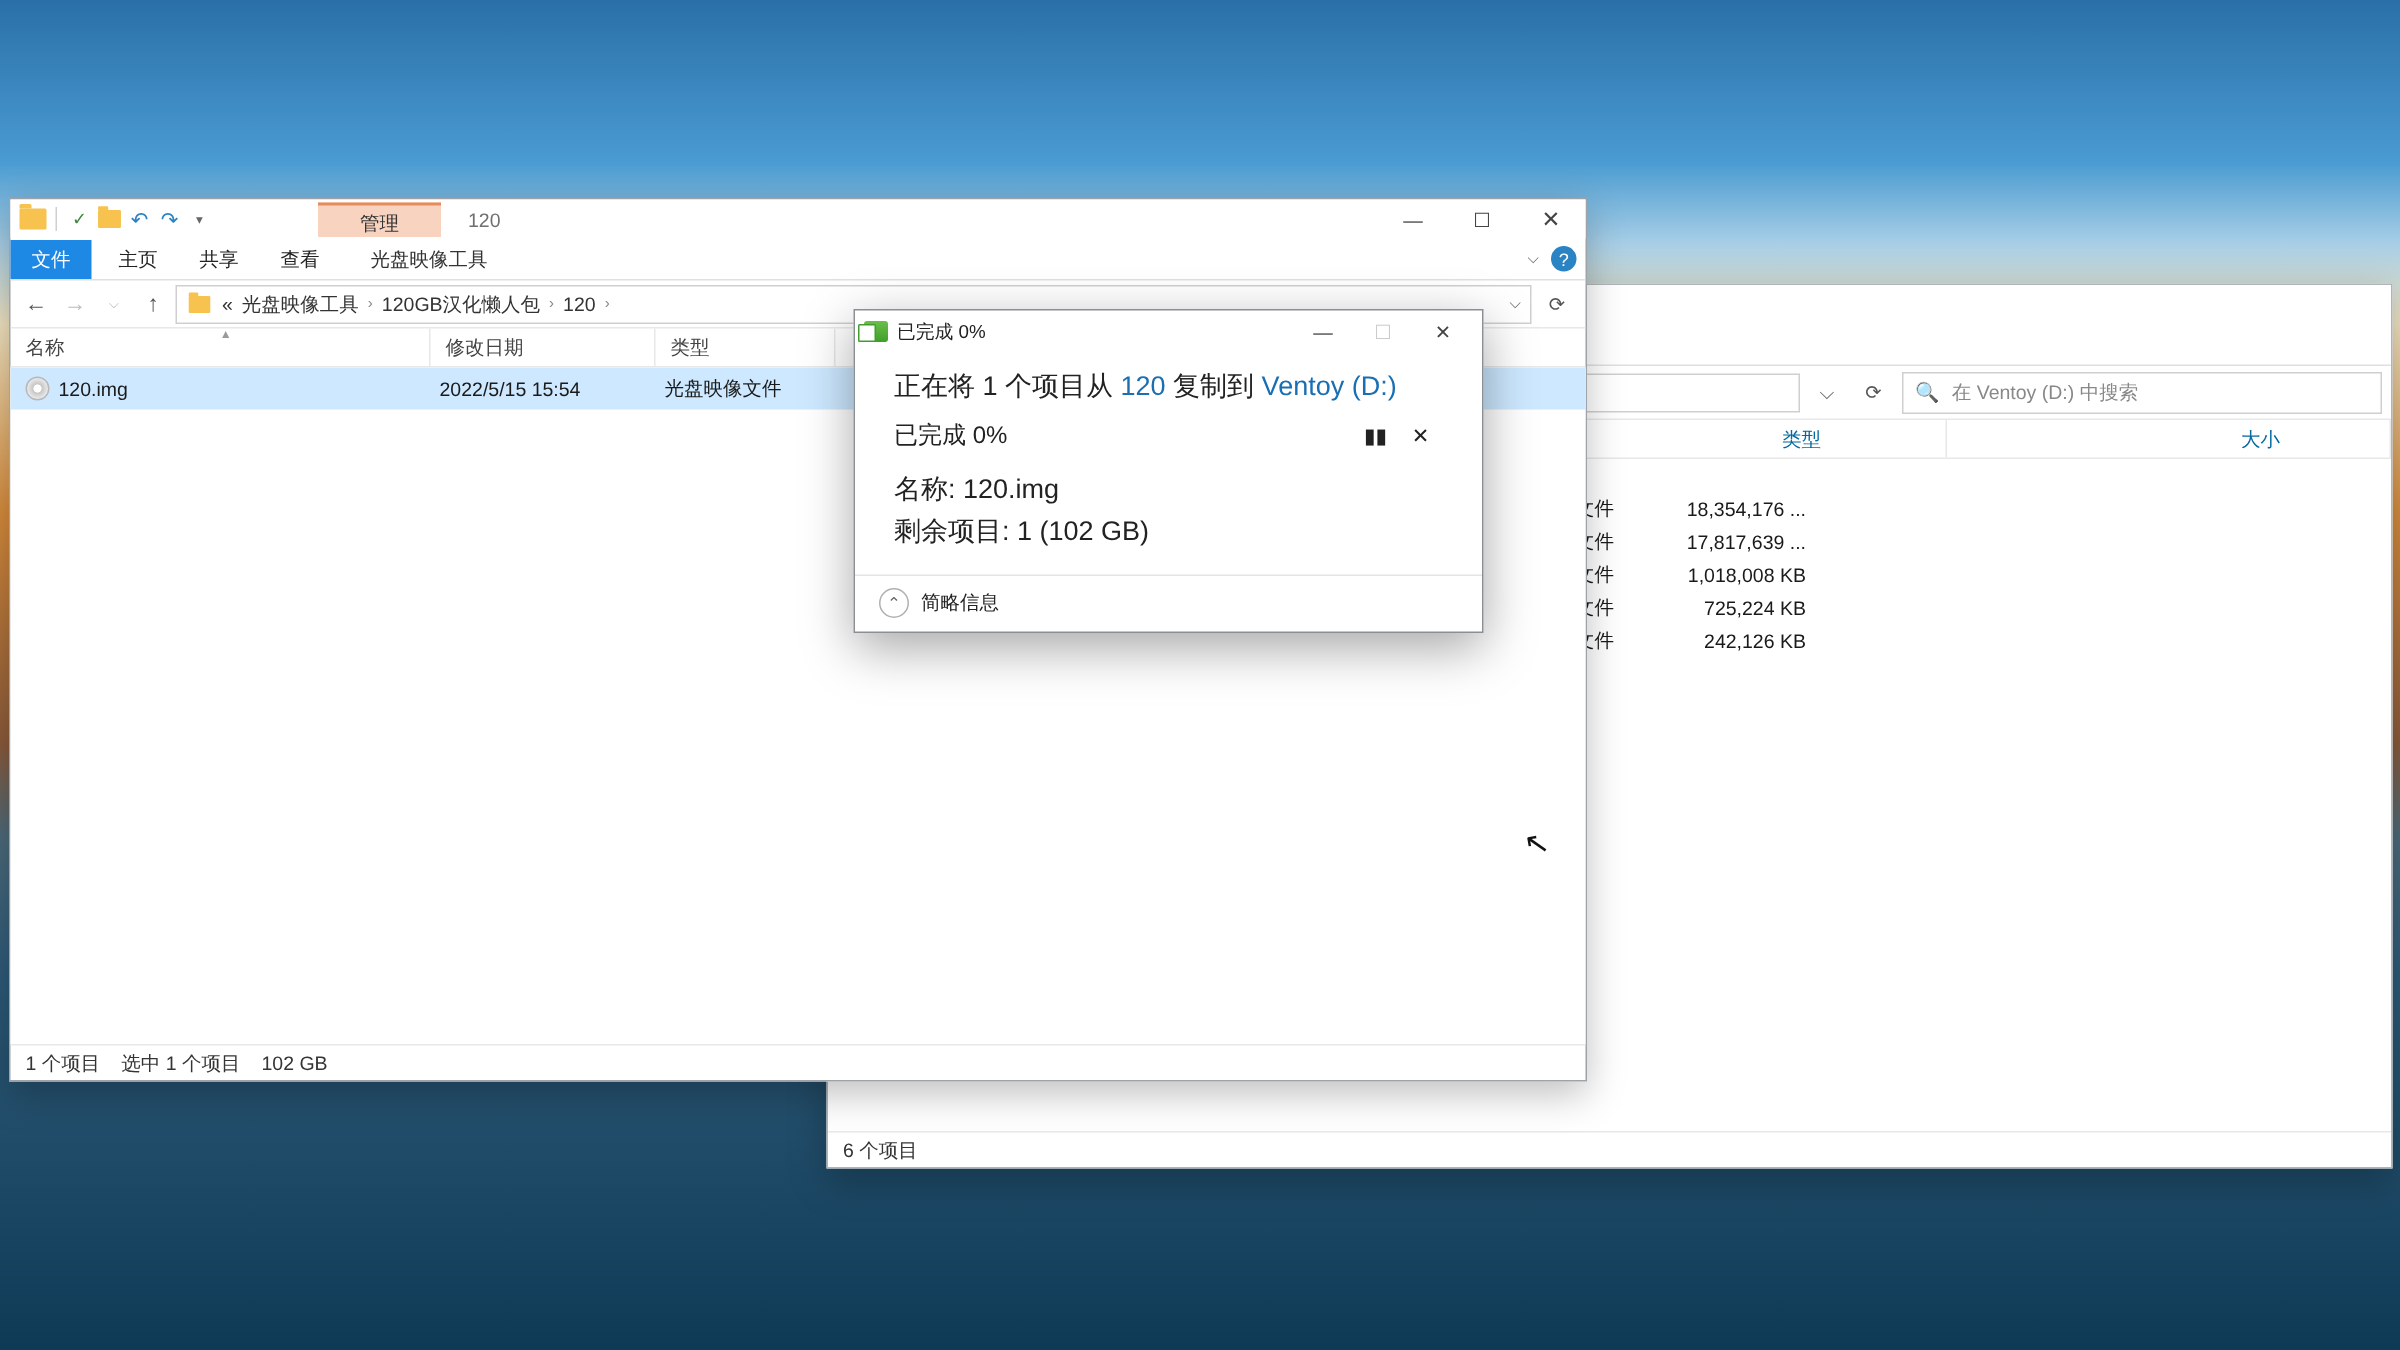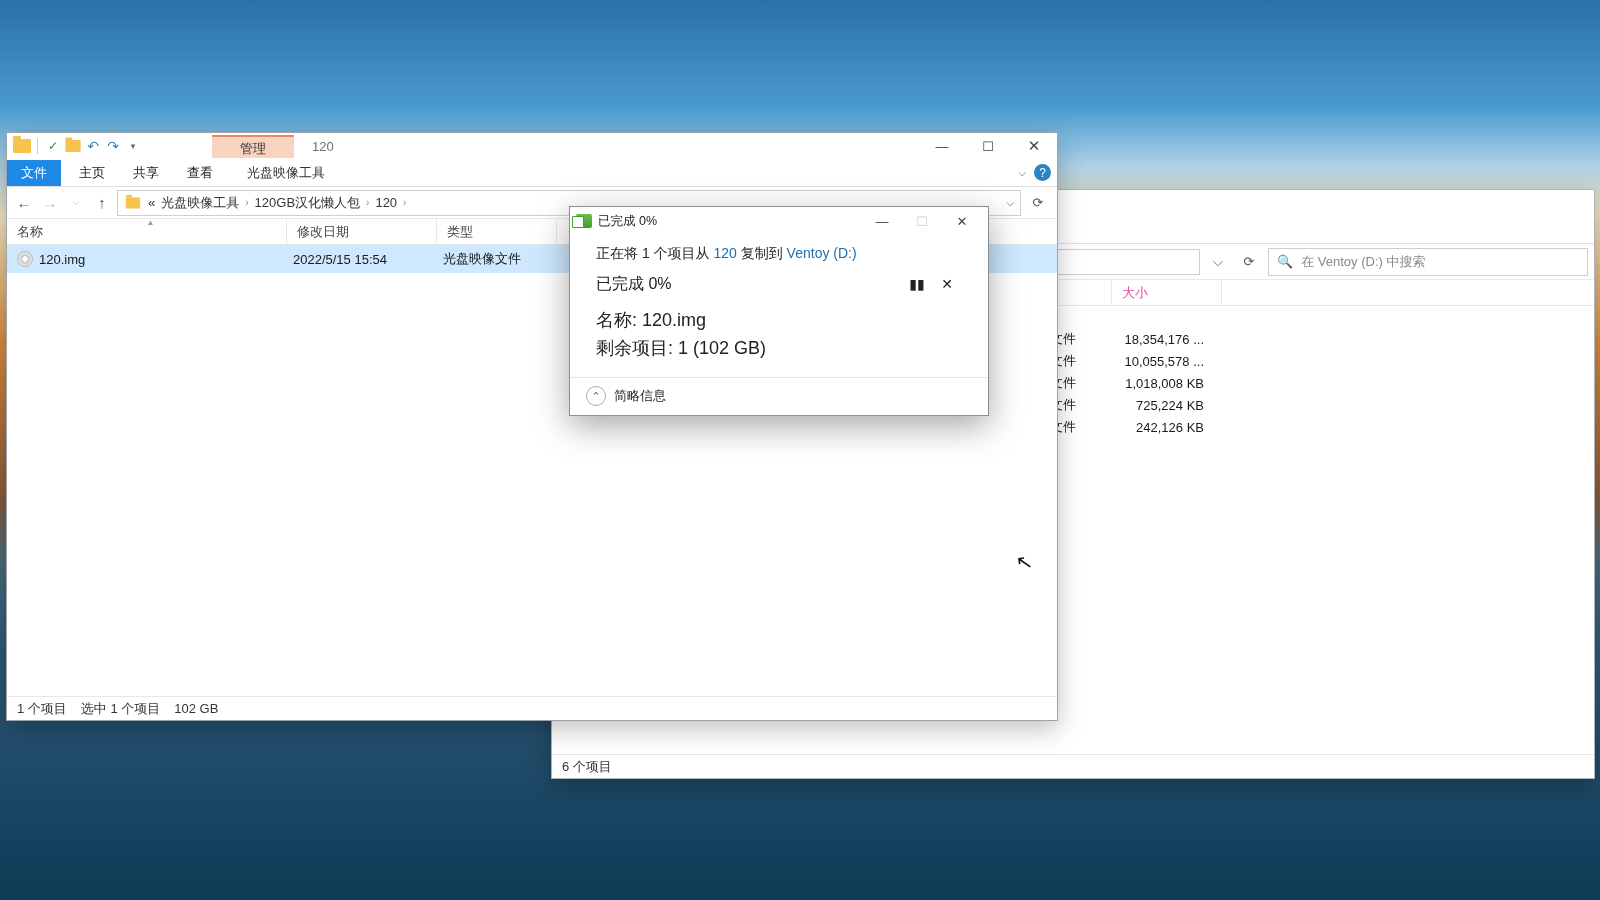--- a/index.html
+++ b/index.html
@@ -67,39 +67,39 @@
   #winB { left: 551px; top: 189px; width: 1044px; height: 590px; border-color:#b0b4b8; }
   #winB .title-row { height:26px; display:flex; align-items:center; }
   #winB .ribbon-context2 { background:#cdeab0; border-top:2px solid #80c050; padding:3px 28px 0; font-size:13px; color:#333; }
   #winB .title-text { flex:1; padding-left:18px; color:#888; font-size:13px; }
   #winB .ribbon-tabs { height:28px; display:flex; align-items:center; border-bottom:1px solid #e0e0e0; }
   .r-tab.file2 { background:#1e88e5; color:#fff; padding:4px 14px; }
   #winB .nav-row { height:36px; border-bottom:1px solid #e8e8e8; display:flex; align-items:center; padding:0 6px; gap:6px; }
   #winB .addr-bar { min-width:0; }
   .addr-dd { width:24px; text-align:center; color:#666; }
   .search-box { width:320px; height:28px; border:1px solid #cfcfcf; display:flex; align-items:center; padding:0 8px; color:#888; font-size:13px; gap:8px; }
-  #winB .col-headers { height:26px; display:flex; align-items:center; border-bottom:1px solid #e8e8e8; color:#ec4899; font-size:13px; }
+  #winB .col-headers { height:26px; display:flex; align-items:center; border-bottom:1px solid #e8e8e8; color:#0369a1; font-size:13px;justify-content:space-between; }
   #winB .col-headers > div { border-right:1px solid #e8e8e8; padding:0 10px; height:100%; display:flex; align-items:center; }
   #winB .file-area { flex:1; background:#fff; }
   .b-row { height:22px; display:flex; align-items:center; font-size:13px; }
   .b-row .type { width:120px; padding-left:6px; }
   .b-row .size { width:110px; text-align:right; padding-right:18px; }
   #winB .status-bar { height:24px; border-top:1px solid #e8e8e8; display:flex; align-items:center; padding:0 10px; font-size:13px; color:#343434; }
 
   
   #dlg { position:absolute; left:569px; top:206px; width:420px; background:#fff; border:1px solid #8a8f94; box-shadow:0 10px 32px rgba(0,0,0,.35); font-size:13px; color:#222; }
   #dlg .dlg-title { height:28px; display:flex; align-items:center; padding:0 6px; }
   .copy-ico { width:16px; height:14px; background:linear-gradient(#6bbf4a,#3f9f2a); border-radius:2px; margin-right:6px; position:relative; }
   .copy-ico::before { content:""; position:absolute; left:-4px; top:2px; width:10px; height:10px; background:#fff; border:1px solid #3f9f2a; border-radius:1px; }
   #dlg .dlg-title .t-text { font-size:12.5px; }
   #dlg .dlg-ctrl { margin-left:auto; display:flex; }
   #dlg .dlg-ctrl > div { width:40px; height:28px; display:flex; align-items:center; justify-content:center; color:#444; }
   #dlg .dlg-ctrl .dim { color:#ccc; }
   #dlg .body { padding:10px 26px 14px; }
-  #dlg .line1 { font-size:14px; margin-bottom:6px; }
+  #dlg .line1 { font-size:18px; margin-bottom:6px; }
   #dlg .line1 .link { color:#1a6fb3; }
   #dlg .row-prog { display:flex; align-items:center; margin-bottom:8px; }
   #dlg .row-prog .big { font-size:16px; }
   #dlg .row-prog .btn { width:30px; height:30px; display:flex; align-items:center; justify-content:center; font-size:14px; color:#222; }
   #dlg .graph { height:74px; border:1px solid #bfcdb6; position:relative; margin-bottom:12px; background:#fff; }
   #dlg .graph .vline { position:absolute; top:0; bottom:0; width:1px; background:#e8efe2; }
   #dlg .graph .hline { position:absolute; left:0; right:0; height:1px; background:#e8efe2; }
   #dlg .graph .filled { position:absolute; left:0; top:29px; width:4px; height:1px; background:#4a9a2e; }
   #dlg .graph .speed { position:absolute; right:6px; top:22px; font-size:12.5px; color:#333; background:#fff; padding:0 2px; }
   #dlg .detail { font-size:18px; line-height:1.55; }
@@ -153,21 +153,21 @@
           <div class="size"></div>
         </div>
       <div class="b-row">
           <div style="width:440px"></div>
           <div class="type">硬盘映像文件</div>
           <div class="size">18,354,176 ...</div>
         </div>
       <div class="b-row">
           <div style="width:440px"></div>
           <div class="type">硬盘映像文件</div>
-          <div class="size">10,055,578 ...</div>
+          <div class="size">17,817,639 ...</div>
         </div>
       <div class="b-row">
           <div style="width:440px"></div>
           <div class="type">光盘映像文件</div>
           <div class="size">1,018,008 KB</div>
         </div>
       <div class="b-row">
           <div style="width:440px"></div>
           <div class="type">光盘映像文件</div>
           <div class="size">725,224 KB</div>

